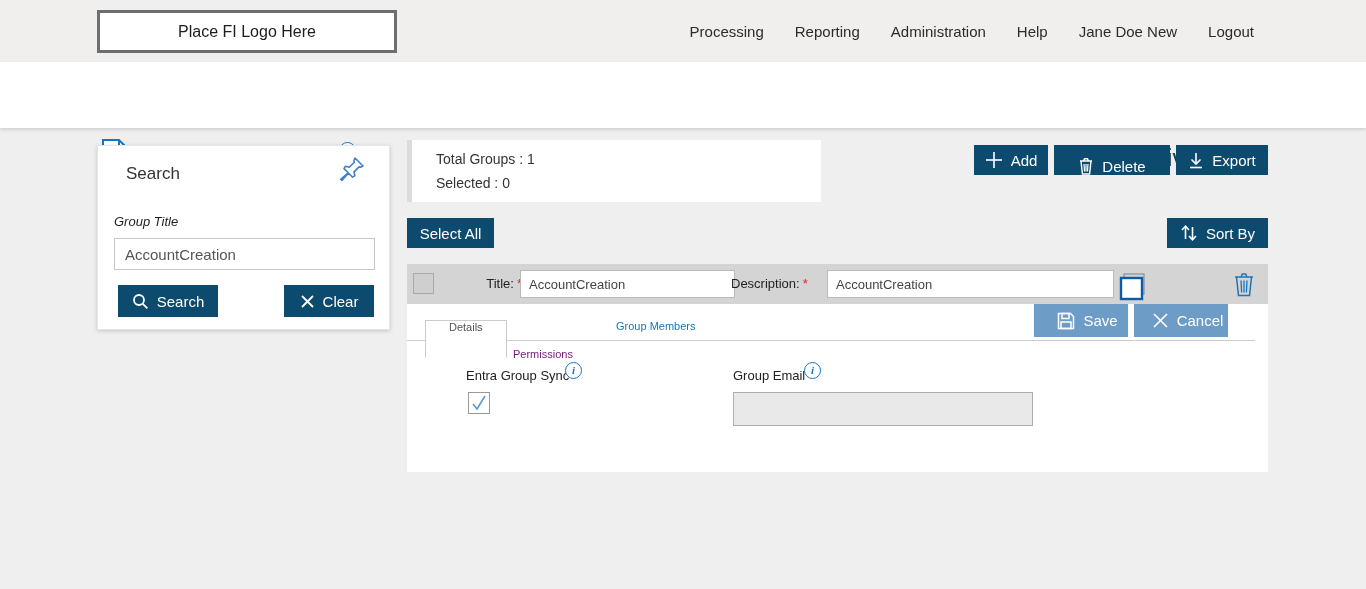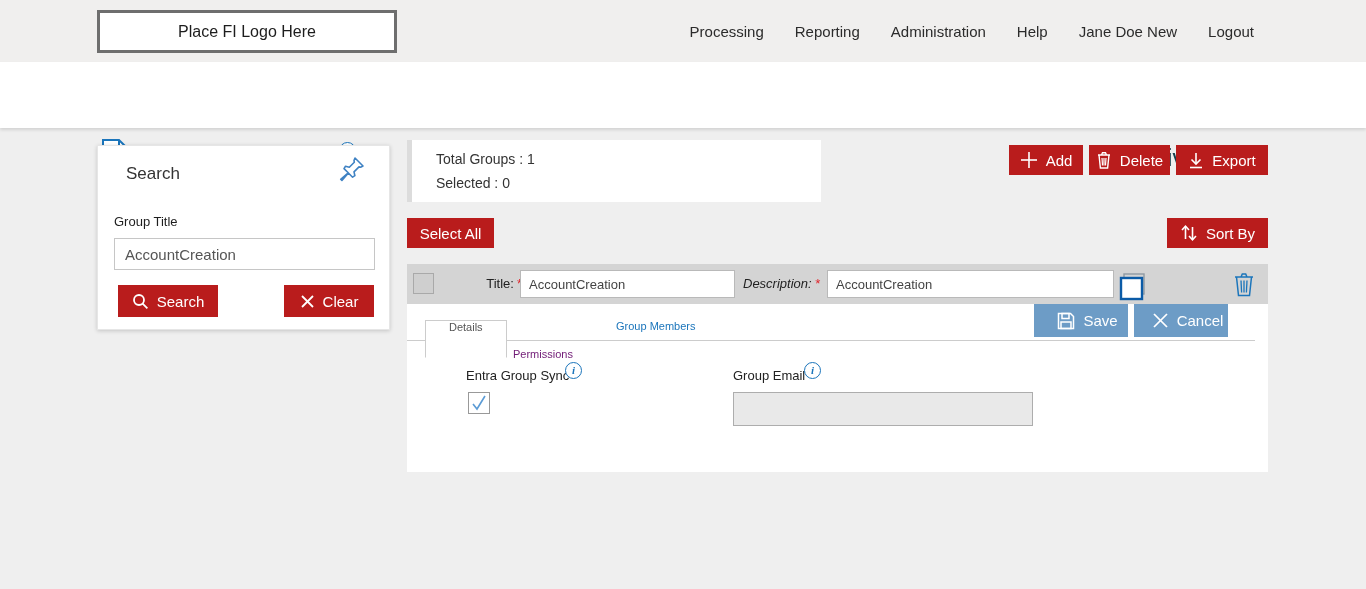--- a/index.html
+++ b/index.html
@@ -22,56 +22,56 @@
   .info-icon { display:inline-block; width:17px; height:17px; border:1px solid #1b75bb; border-radius:50%;
                color:#1b75bb; font-family:"Liberation Serif", serif; font-style:italic; font-weight:bold;
                font-size:11px; text-align:center; line-height:15px; vertical-align:middle; background:#fff; }
   .info-icon::after { content:"i"; }
   .title-info { position:absolute; left:339px; top:80px; }
   .brand { position:absolute; right:113px; top:83px; font-size:23px; color:#17404d; }
   .brand b { font-weight:700; }
 
   
   .btn { display:flex; align-items:center; justify-content:center; gap:8px;
-         background:#b91c1c; color:#fff; font-size:15px; cursor:pointer; user-select:none; }
+         background:#0c4a6e; color:#fff; font-size:15px; cursor:pointer; user-select:none; }
   .btn svg { flex:none; }
   .btn.muted { background:#6d9cc6;padding-left:13px; }
 
   
   .search-card { position:absolute; left:97px; top:145px; width:293px; height:185px; background:#fff;
                  border:1px solid #e6e6e6; box-shadow:0 1px 4px rgba(0,0,0,0.18); }
   .search-title { position:absolute; left:28px; top:18px; font-size:17px; color:#333; }
   .pin-icon { position:absolute; right:24px; top:10px; cursor:pointer; }
-  .group-title-label { position:absolute; left:16px; top:68px; font-size:13px; color:#1e1e1e; }
+  .group-title-label { position:absolute; left:16px; top:68px; font-size:13px; color:#1e1e1e;font-style:italic; }
   .group-title-input { position:absolute; left:16px; top:92px; width:261px; height:32px;
                        border:1px solid #c6c6c6; padding:0 10px; font-size:15px; color:#555;
                        font-family:"Liberation Sans", sans-serif; background:#fff; }
   .search-btn { position:absolute; left:20px; top:139px; width:100px; height:32px; }
   .clear-btn  { position:absolute; left:186px; top:139px; width:90px; height:32px; }
 
   
   .summary { position:absolute; left:407px; top:140px; width:414px; height:62px; background:#fff;
              border-left:5px solid #dcdcdc; }
   .summary div { position:absolute; left:24px; font-size:14px; color:#333; }
   .summary .l1 { top:11px; } .summary .l2 { top:35px; }
 
   
   .crud-bar { position:absolute; right:98px; top:145px; display:flex; gap:6px; }
-  .add-btn { width:74px; height:30px; } .delete-btn { width:81px; height:30px; } .export-btn { width:92px; height:30px; }
+  .add-btn { width:74px; height:30px; } .delete-btn { width:116px; height:30px;align-items:flex-end; } .export-btn { width:92px; height:30px; }
   .select-all-btn { position:absolute; left:407px; top:218px; width:87px; height:30px; }
   .sort-by-btn { position:absolute; right:98px; top:218px; width:101px; height:30px; }
 
   
   .group-row { position:absolute; left:407px; top:264px; width:861px; height:40px; background:#d4d4d4; }
   .row-check { position:absolute; left:6px; top:9px; width:21px; height:21px; background:#cfcfcf;
                border:1px solid #a9a9a9; cursor:pointer; }
   .row-label { position:absolute; top:12px; font-size:13px; color:#222; }
   .req { color:#e0242b; margin-left:3px; }
   .title-label { left:55px; width:60px; text-align:right; }
-  .desc-label { left:336px;font-style:italic; }
+  .desc-label { left:324px; }
   .row-input { position:absolute; top:6px; height:28px; border:1px solid #b9b9b9; background:#fff;
                padding:0 8px; font-size:13px; color:#444; font-family:"Liberation Sans", sans-serif; }
   .title-input { left:113px; width:215px; }
   .desc-input { left:420px; width:287px; }
   .copy-icon { position:absolute; left:712px; top:8px; cursor:pointer; }
   .row-trash-icon { position:absolute; left:826px; top:8px; cursor:pointer; }
 
   
   .panel { position:absolute; left:407px; top:304px; width:861px; height:168px; background:#fff; }
   .tab-strip { position:absolute; left:0; top:0; width:848px; height:37px; border-bottom:1px solid #ccc; }

